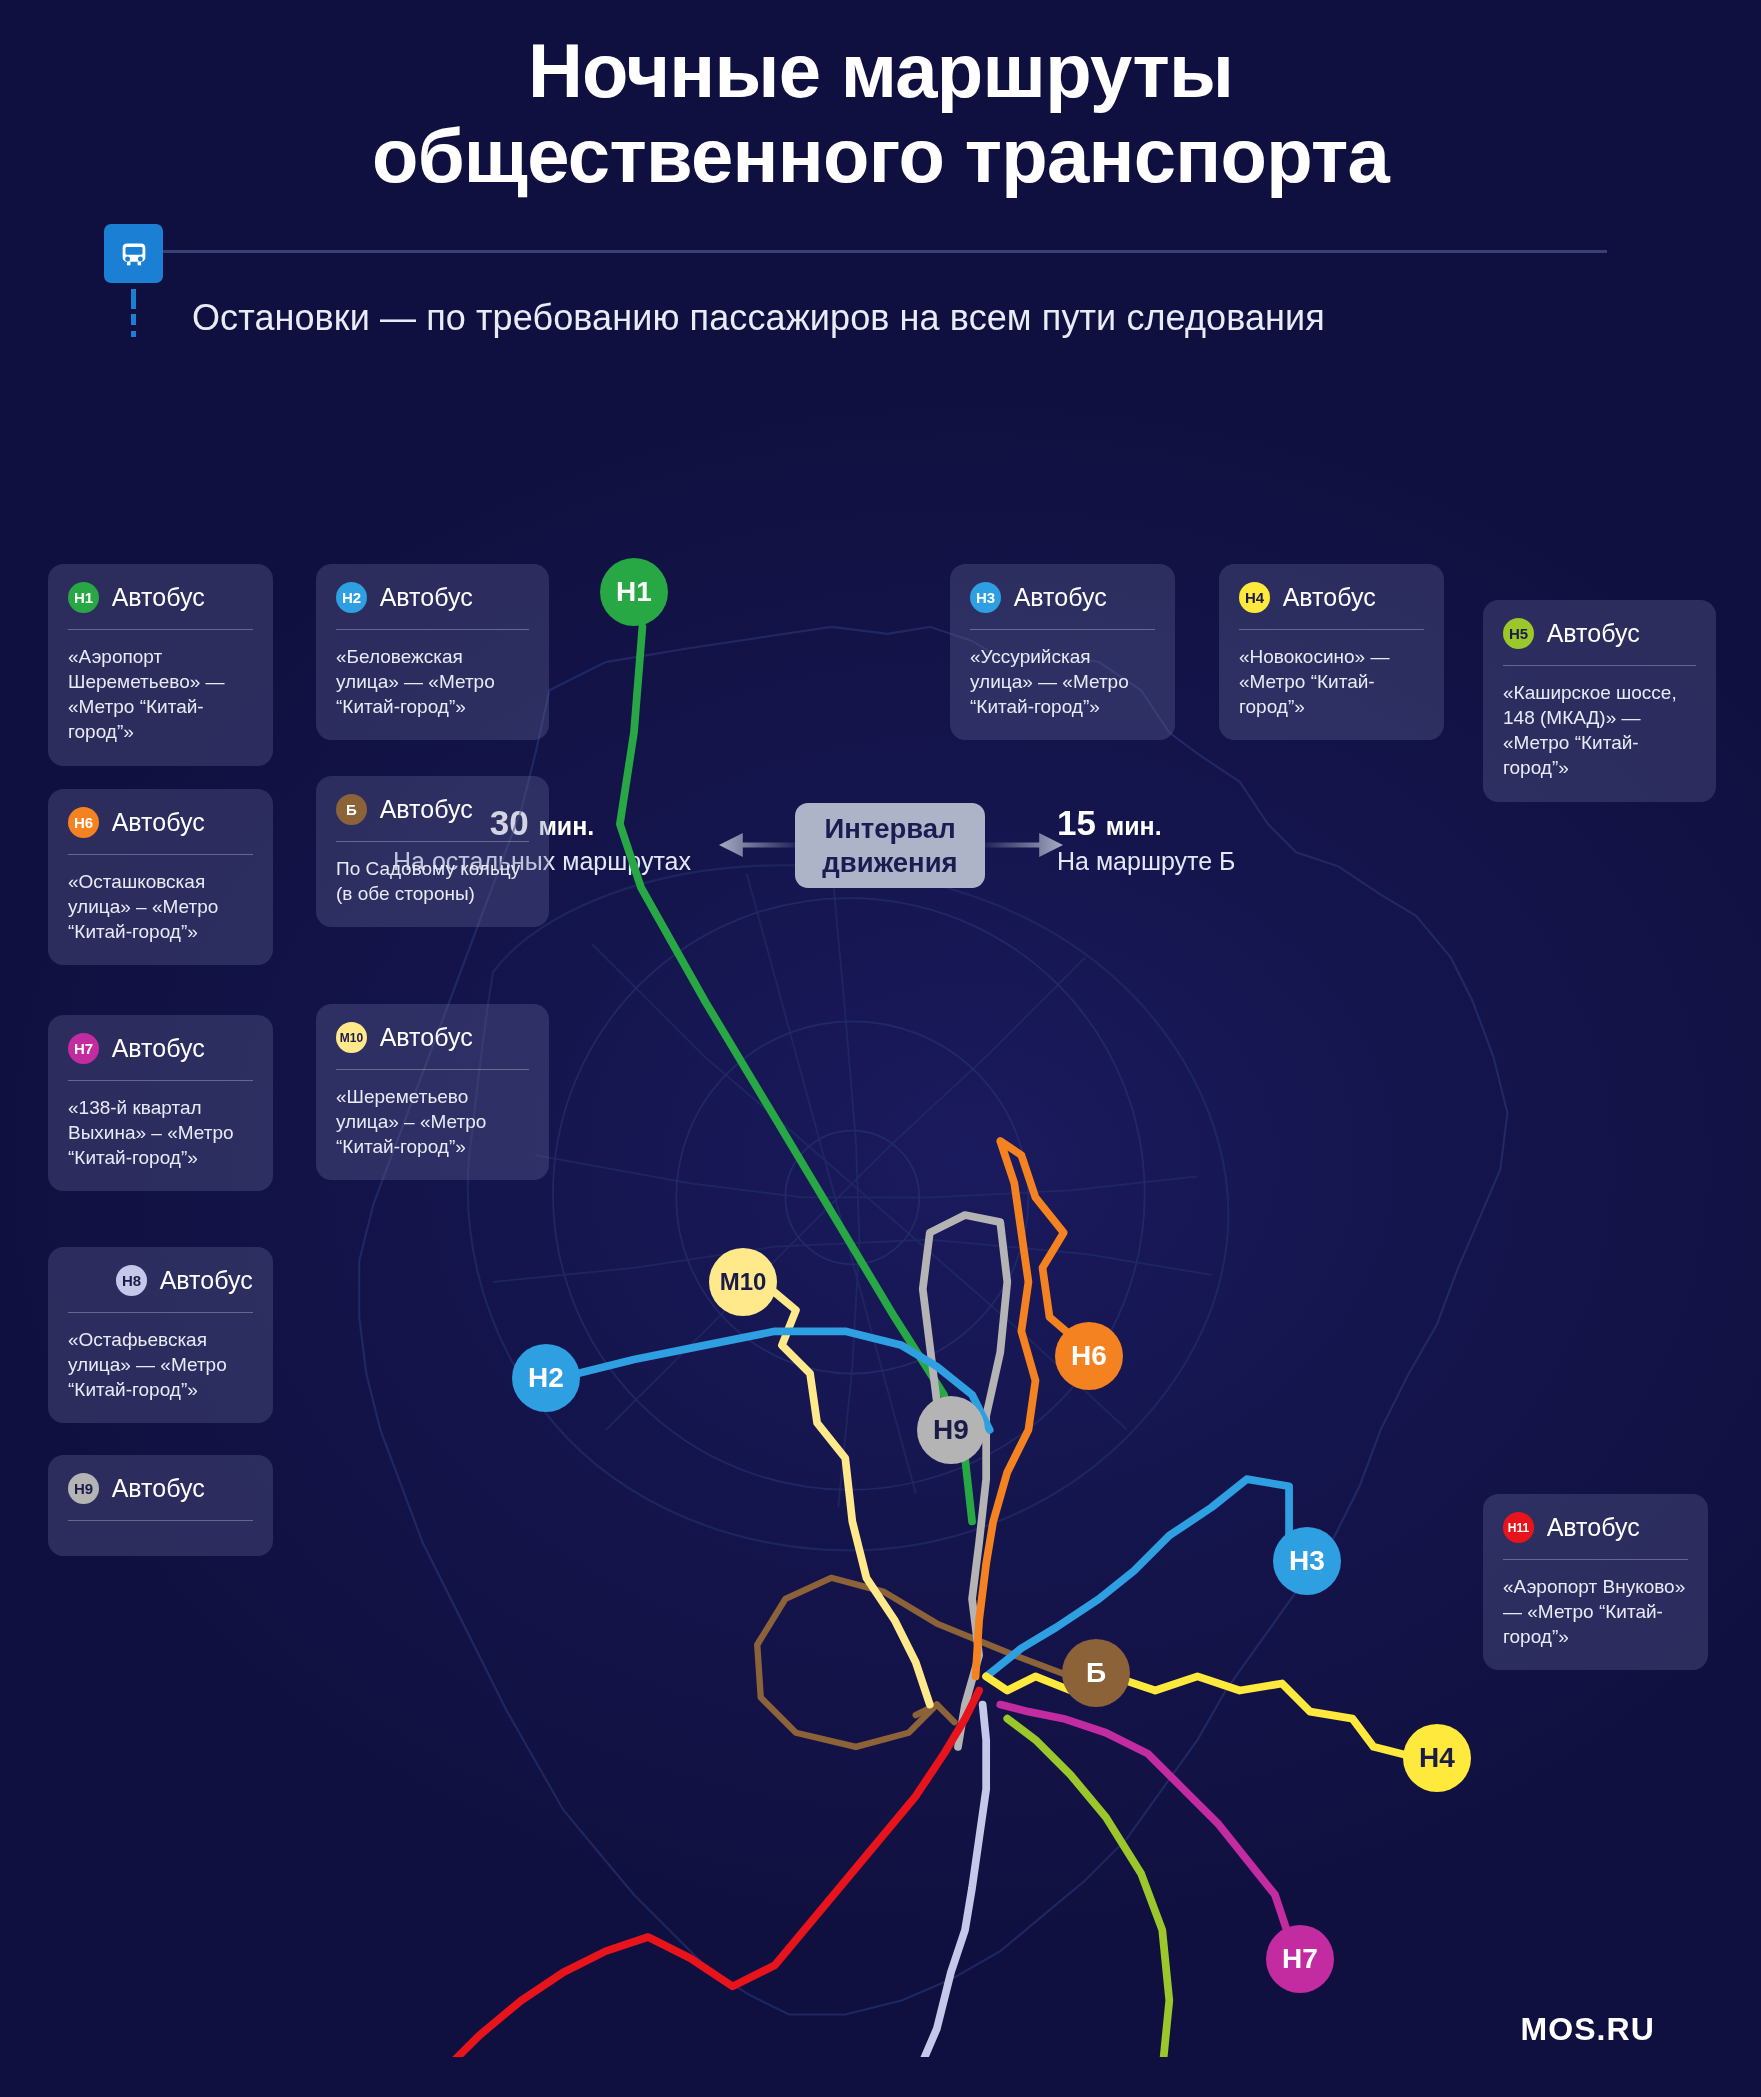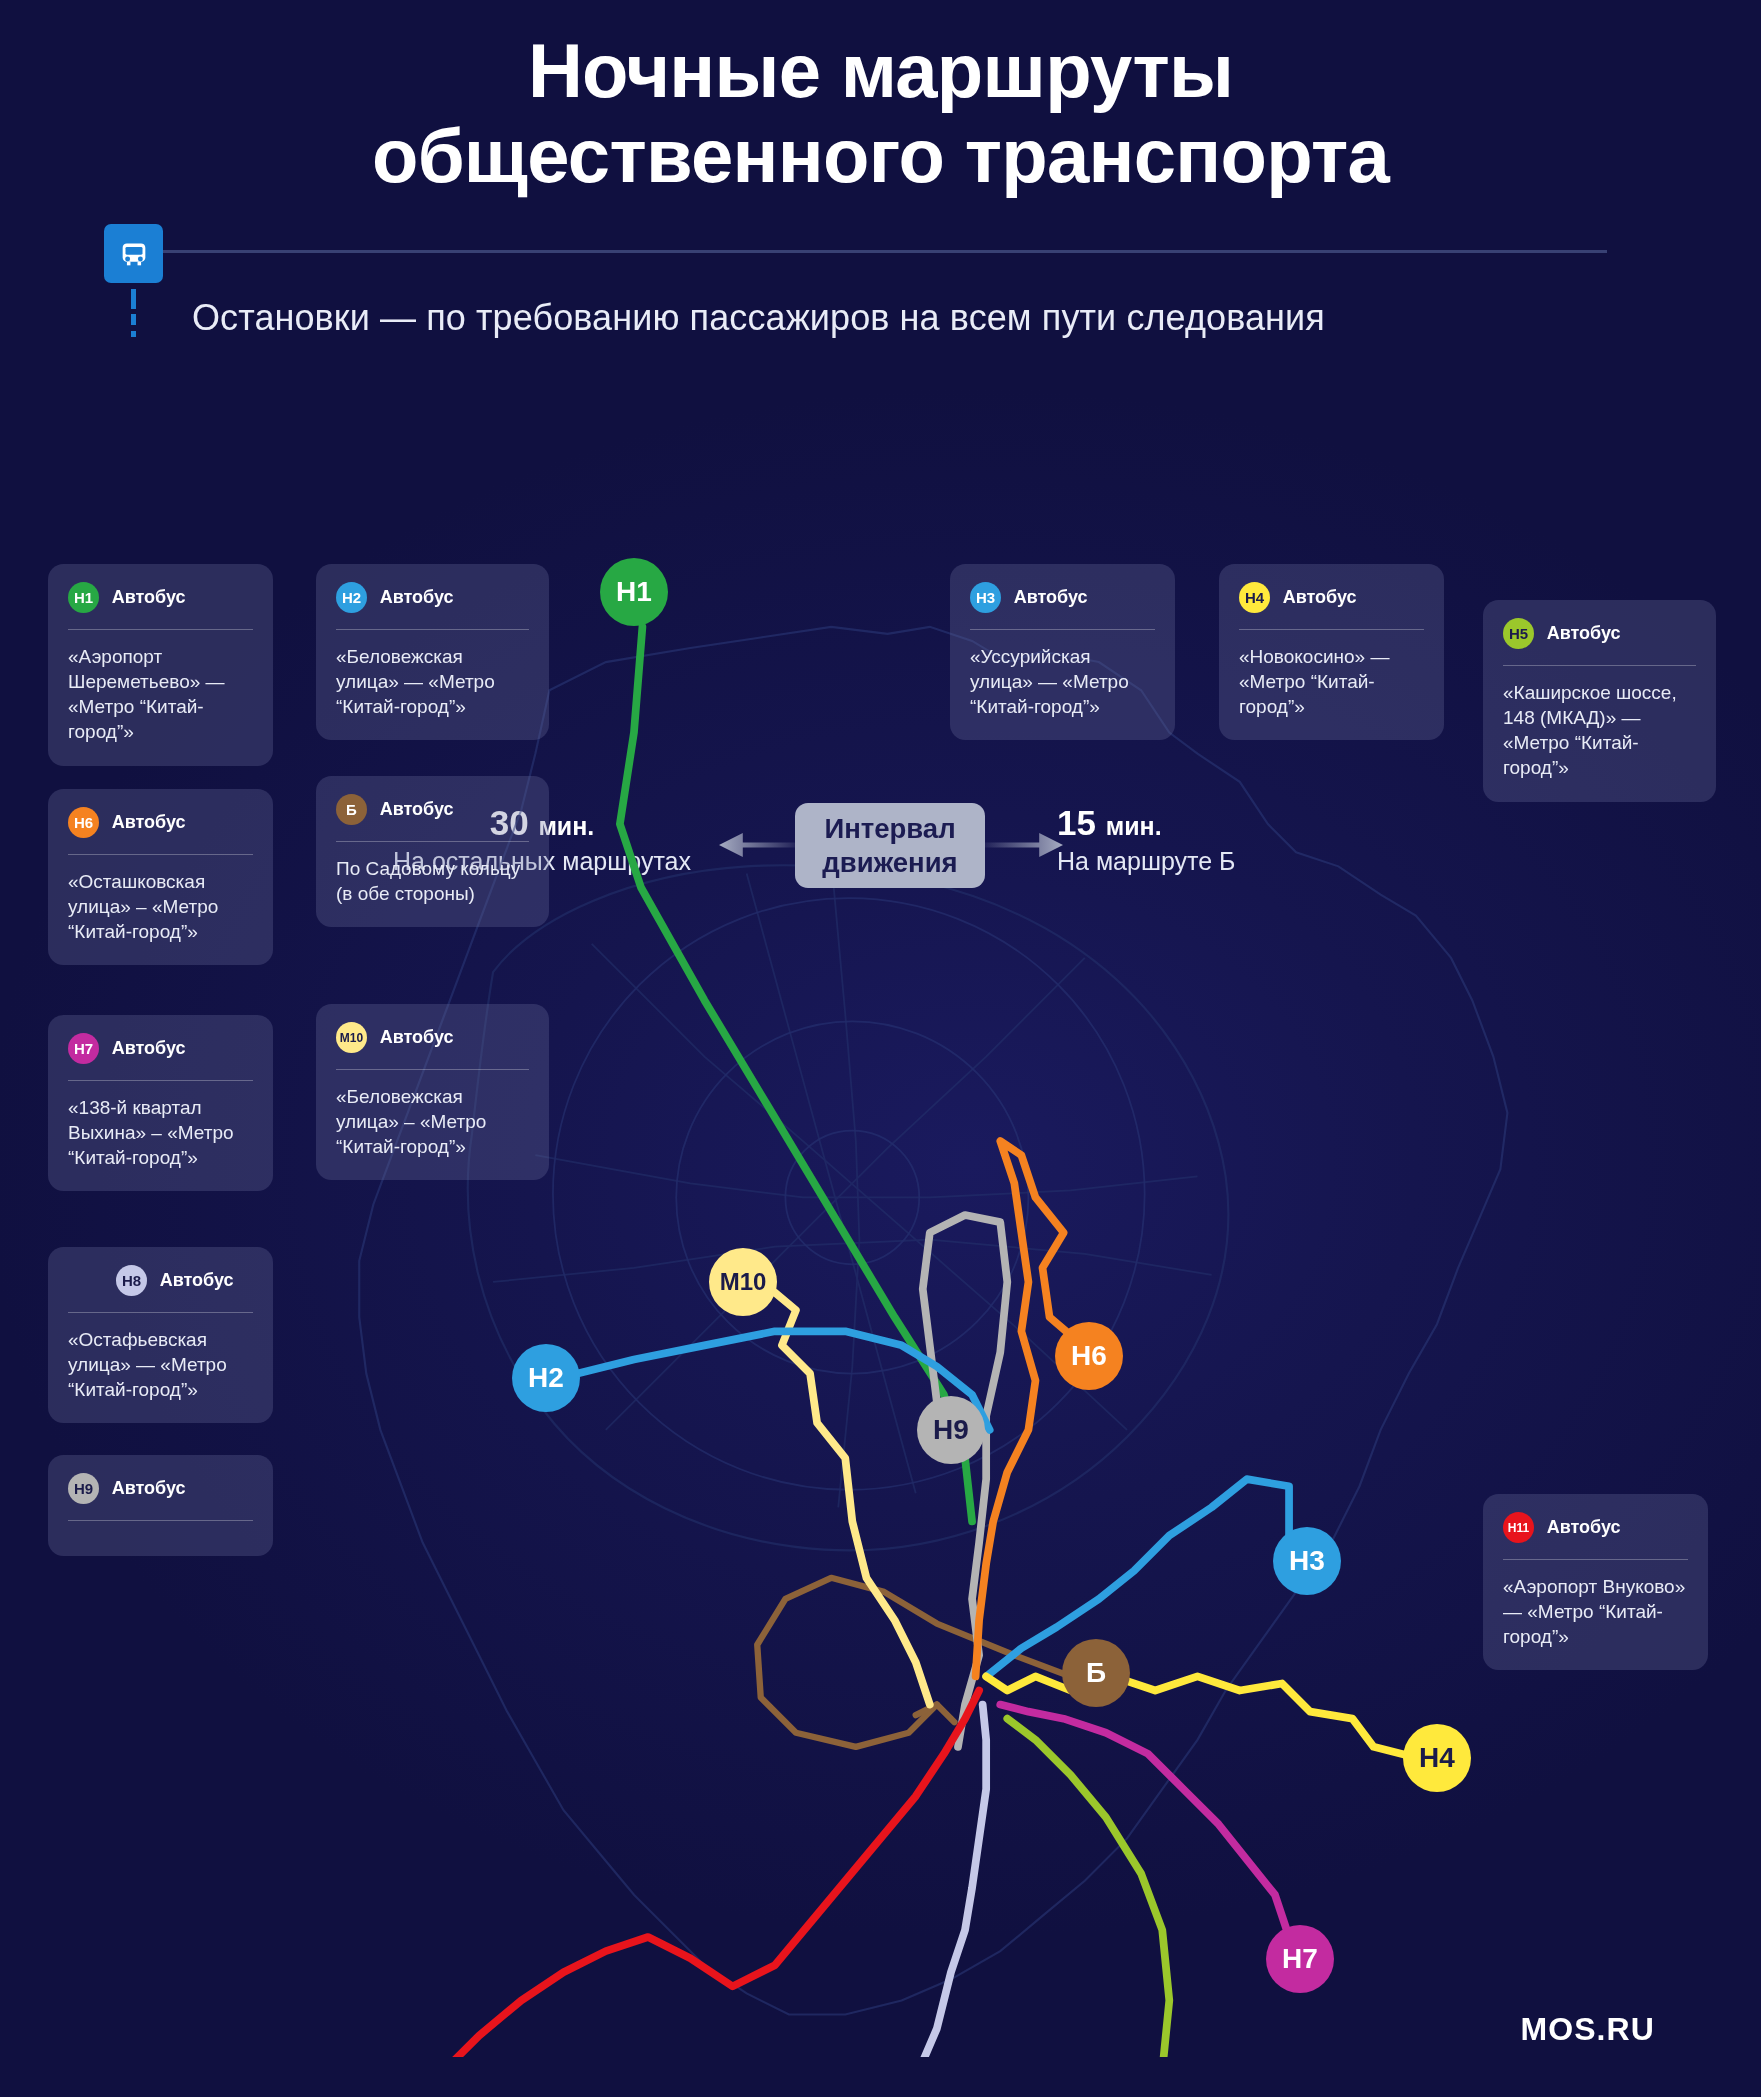--- a/index.html
+++ b/index.html
@@ -138,21 +138,21 @@
     width: 225px;
   }
   .card-head { display:flex; align-items:center; gap:12.7px; }
   .badge {
     width: 31px; height: 31px; border-radius: 50%;
     display:flex; align-items:center; justify-content:center;
     font-size: 15px; font-weight: bold; color:#1b1b4a;
     flex: 0 0 auto;
   }
   .badge.small-text { font-size: 12px; }
-  .card-type { font-size: 18px; font-weight: bold; color:#fff; }
+  .card-type { font-size: 25px; font-weight: normal; color:#fff; }
   .card-rule { height:1.4px; background: rgba(255,255,255,0.28); margin: 15.5px 0 14px; }
   .card-desc { font-size: 19px; line-height: 1.32; color:#e8ebf6; }
 
   
   .endpoint {
     position: absolute;
     border-radius: 50%;
     display:flex; align-items:center; justify-content:center;
     font-weight: bold;
     color:#1b1b4a;
@@ -382,21 +382,21 @@
         <div class="card-desc">По Садовому кольцу (в обе стороны)</div>
       </div>
       <div class="card" style="left: 316px; top: 1004px; width: 233px;">
         <div class="card-head">
           <div class="badge small-text" style="background: rgb(255, 233, 138);">
             <span>М10</span>
           </div>
           <div class="card-type">Автобус</div>
         </div>
         <div class="card-rule"></div>
-        <div class="card-desc">«Беловежская улица» – «Метро “Китай-город”»</div>
+        <div class="card-desc">«Шереметьево улица» – «Метро “Китай-город”»</div>
       </div>
       <div class="card" style="left: 950px; top: 564px; width: 225px;">
         <div class="card-head">
           <div class="badge" style="background: rgb(46, 159, 224); color: rgb(255, 255, 255);">
             <span>Н3</span>
           </div>
           <div class="card-type">Автобус</div>
         </div>
         <div class="card-rule"></div>
         <div class="card-desc">«Уссурийская улица» — «Метро “Китай-город”»</div>

